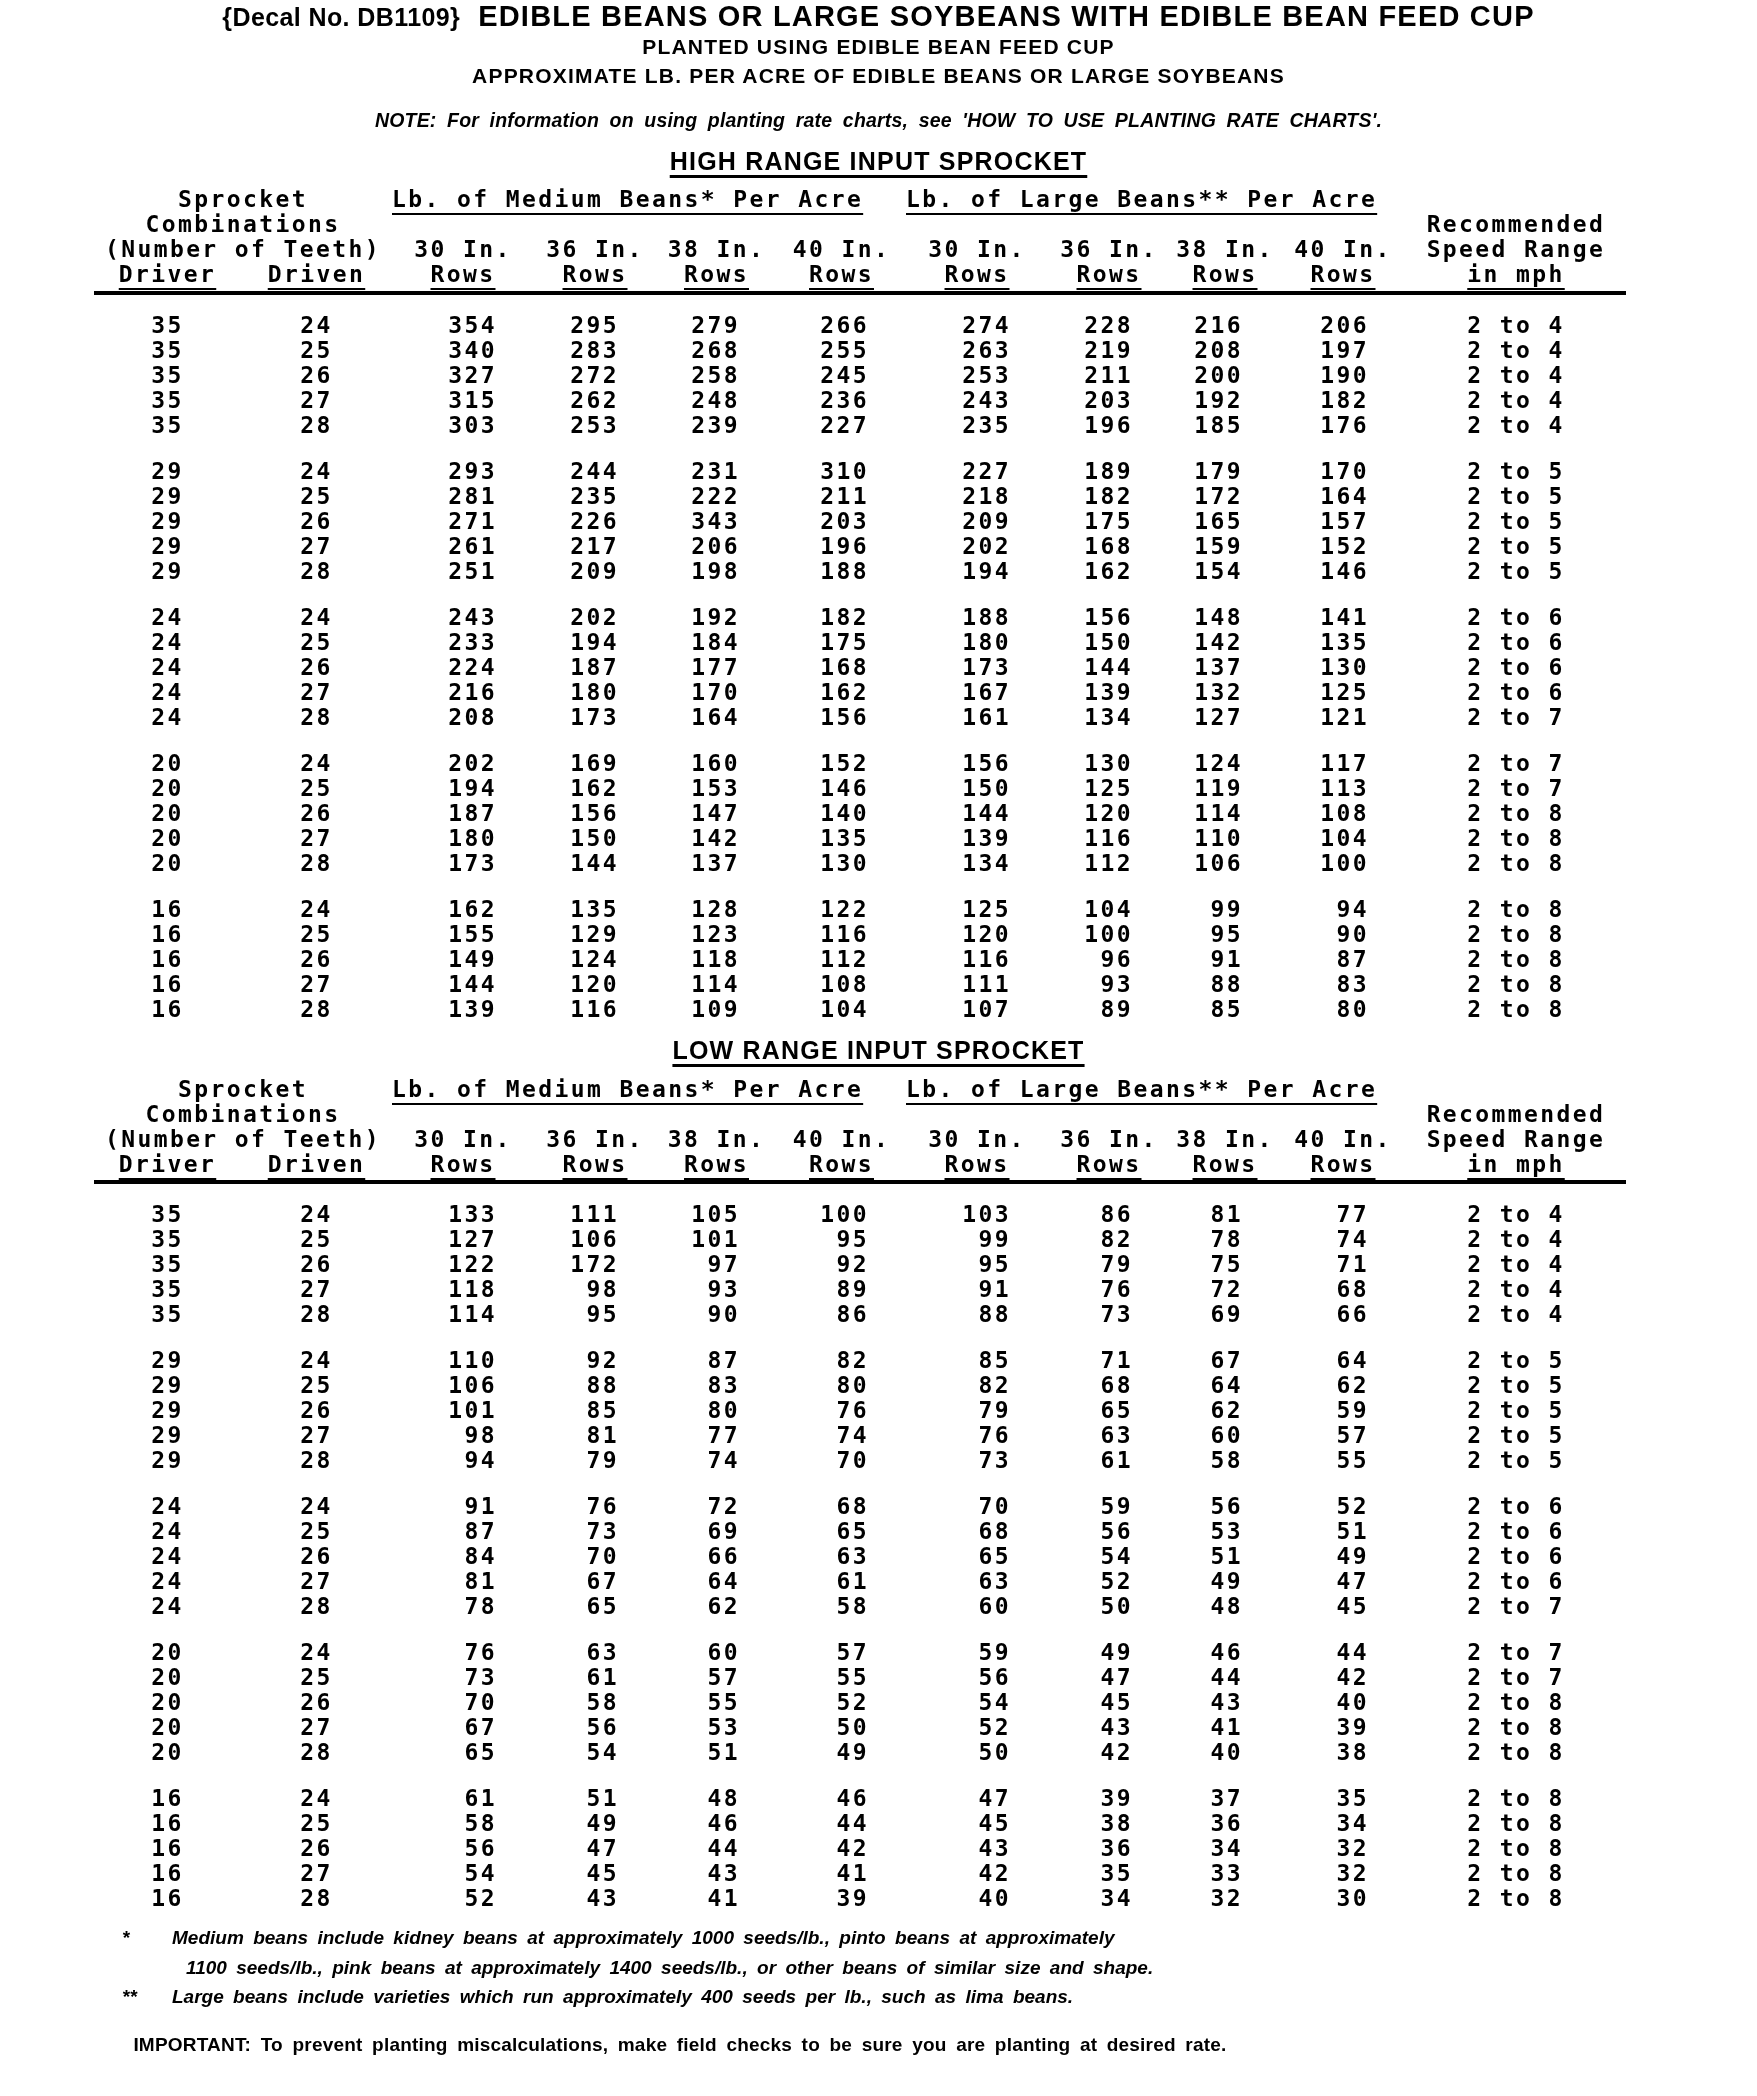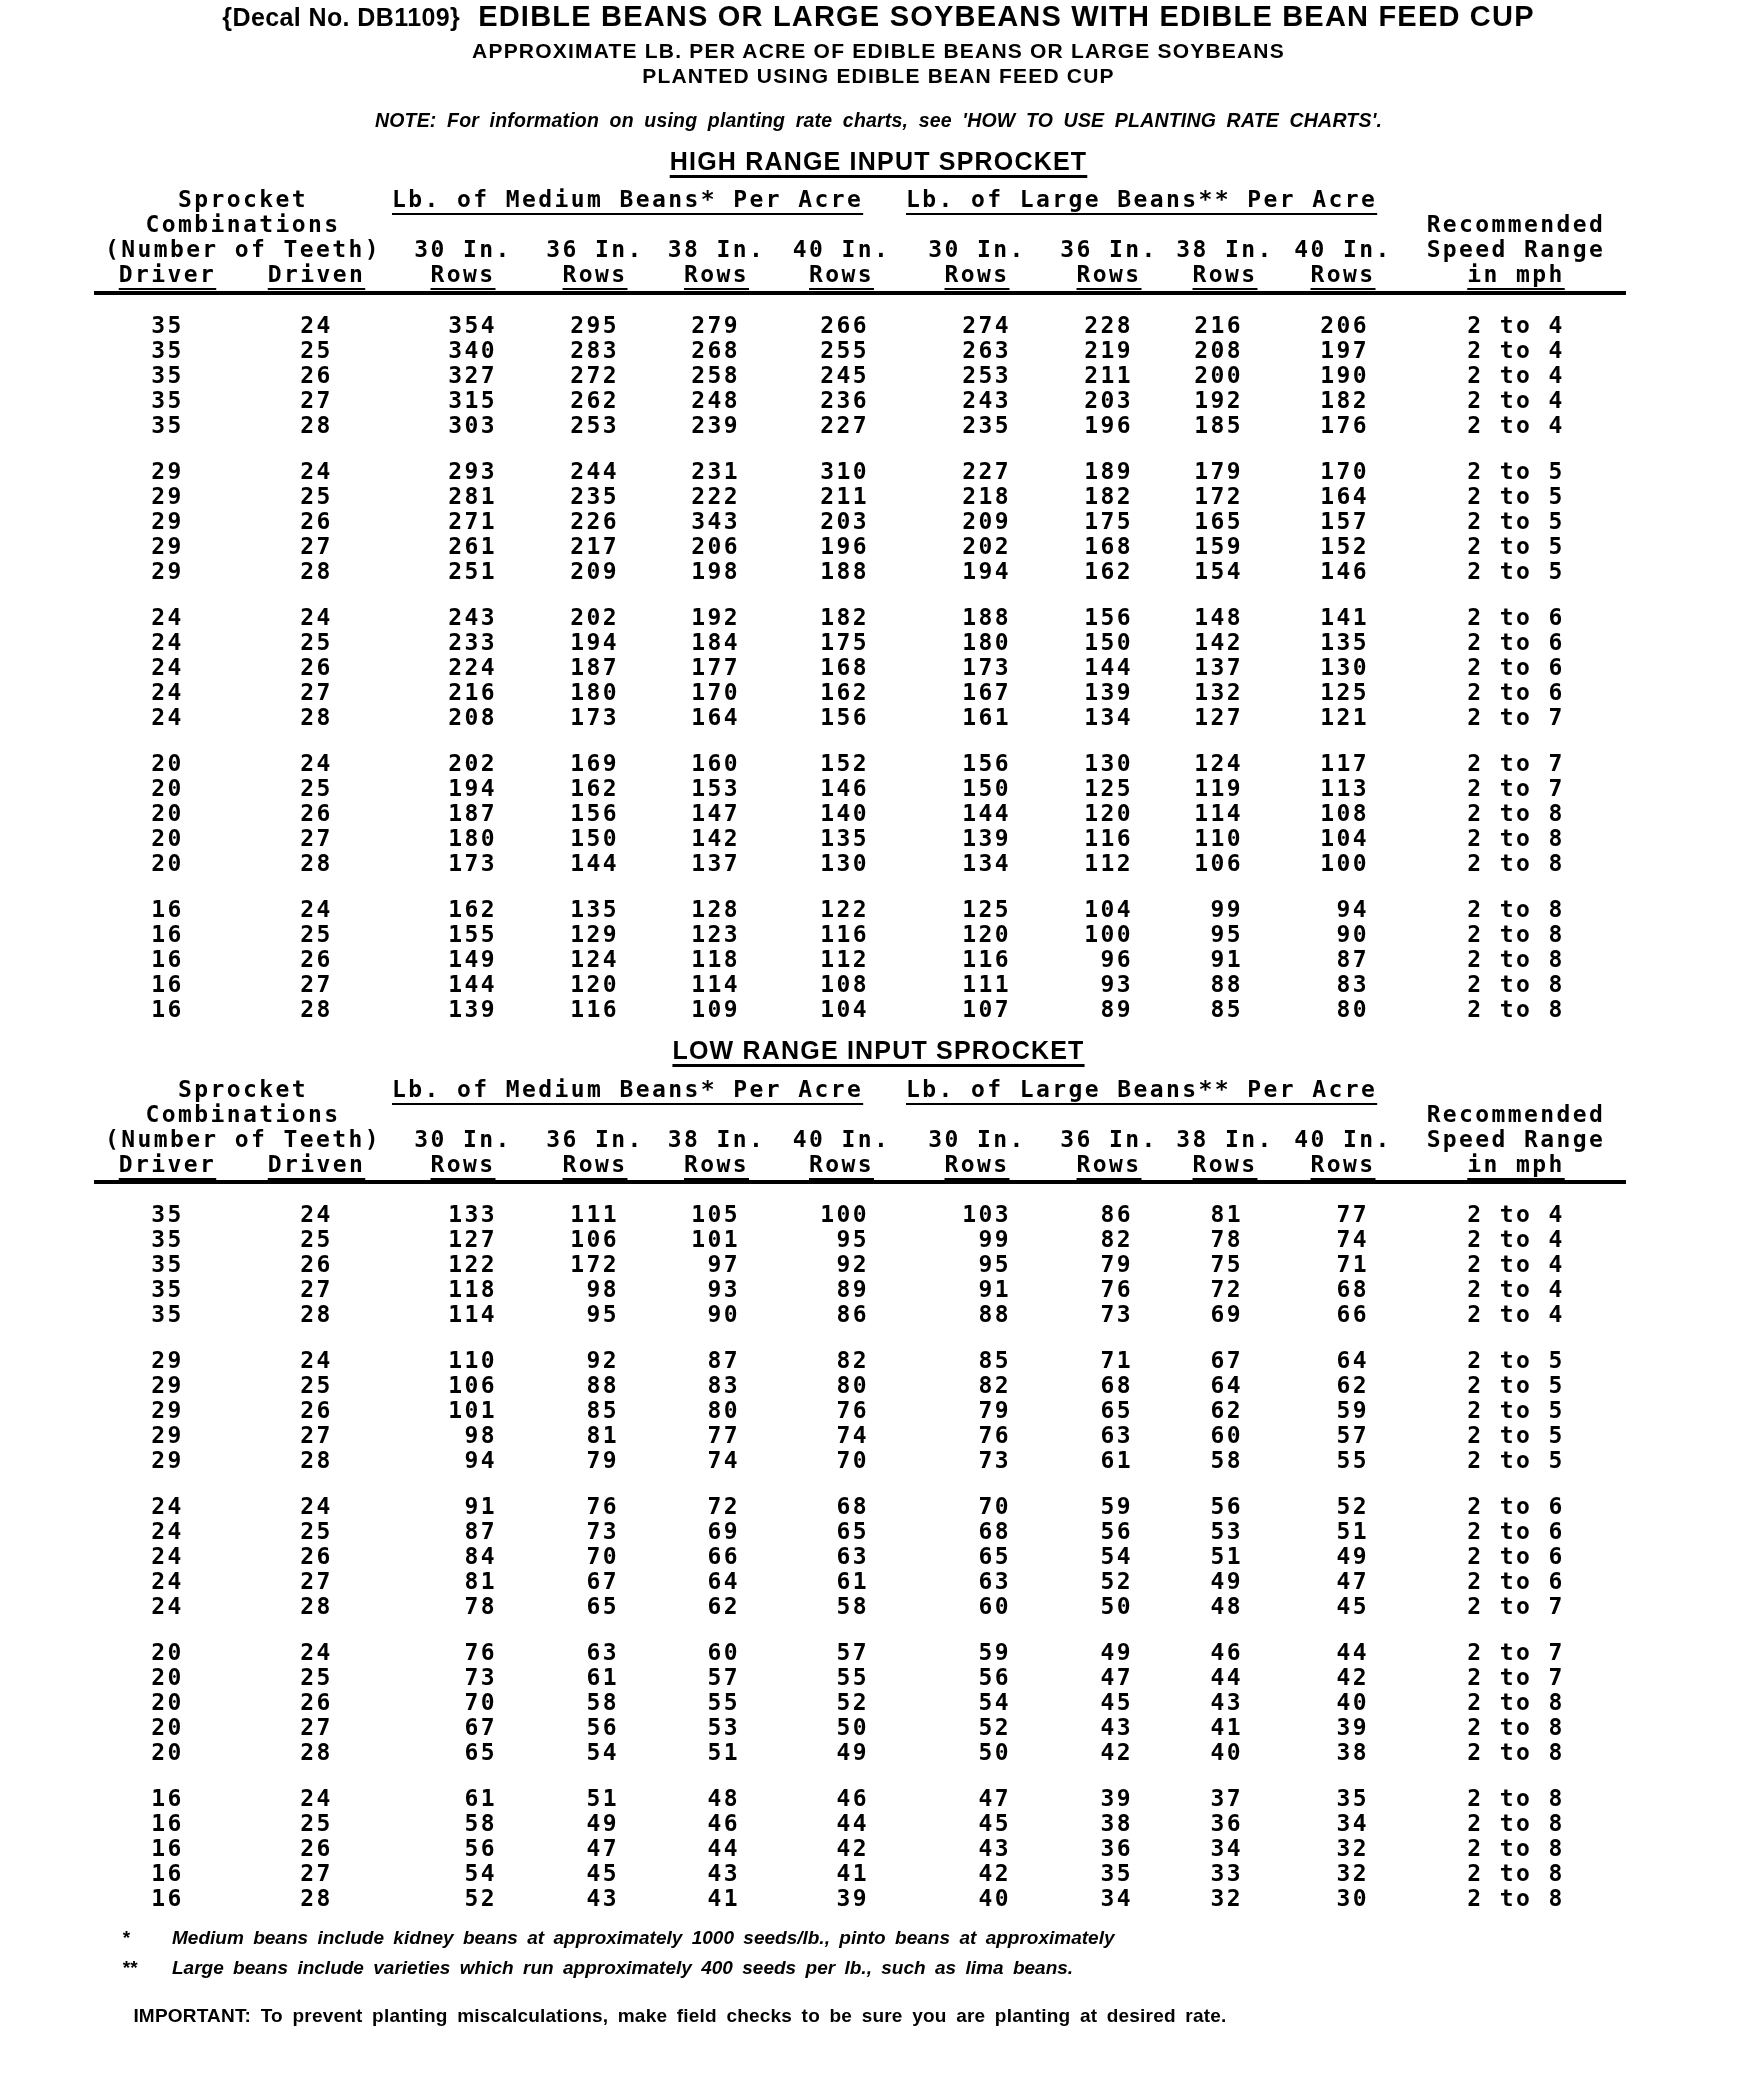--- a/index.html
+++ b/index.html
@@ -70,22 +70,22 @@
   .fn-indent{padding-left:64px;}
   .fn-important{font-style:normal;padding-left:11.4px;margin-top:26px;letter-spacing:0.2px;}
 </style>
 </head>
 <body>
 
 <div class="doc">
   <div class="title-line">
     <span class="decal">{Decal No. DB1109}</span><span class="main-title">EDIBLE BEANS OR LARGE SOYBEANS WITH EDIBLE BEAN FEED CUP</span>
   </div>
+  <div class="subtitle" style="margin-top:1.6px;">PLANTED USING EDIBLE BEAN FEED CUP</div>
   <div class="subtitle">APPROXIMATE LB. PER ACRE OF EDIBLE BEANS OR LARGE SOYBEANS</div>
-  <div class="subtitle" style="margin-top:1.6px;">PLANTED USING EDIBLE BEAN FEED CUP</div>
   <div class="note">NOTE: For information on using planting rate charts, see 'HOW TO USE PLANTING RATE CHARTS'.</div>
 
   <div class="section-title">HIGH RANGE INPUT SPROCKET</div>
   <div id="high-table">
       <table class="rate">
         <colgroup>
           <col style="width: 147px;">
           <col style="width: 151px;">
           <col style="width: 142px;">
           <col style="width: 122px;">
@@ -874,17 +874,18 @@
             <td class="num">32</td>
             <td class="num">30</td>
             <td class="cc">2 to 8</td>
           </tr>
         </tbody>
       </table>
     </div>
 
   <div class="fnwrap" id="footnotes">
       <div class="fn"><span class="fn-marker">*</span><span>Medium beans include kidney beans at approximately 1000 seeds/lb., pinto beans at approximately</span></div>
+      <div class="fn fn-indent"><span>1100 seeds/lb., pink beans at approximately 1400 seeds/lb., or other beans of similar size and shape.</span></div>
       <div class="fn"><span class="fn-marker">**</span><span>Large beans include varieties which run approximately 400 seeds per lb., such as lima beans.</span></div>
       <div class="fn fn-important"><span>IMPORTANT: To prevent planting miscalculations, make field checks to be sure you are planting at desired rate.</span></div>
     </div>
 </div>
 
 
 </body></html>

